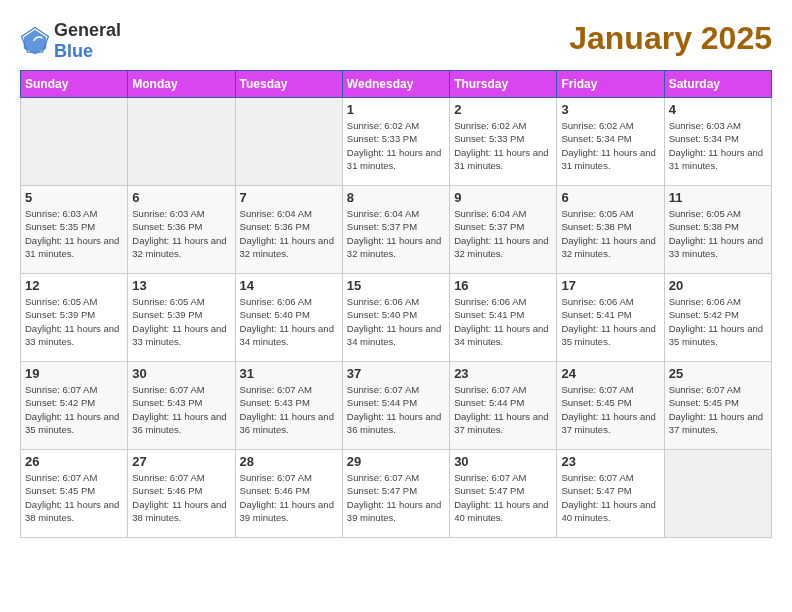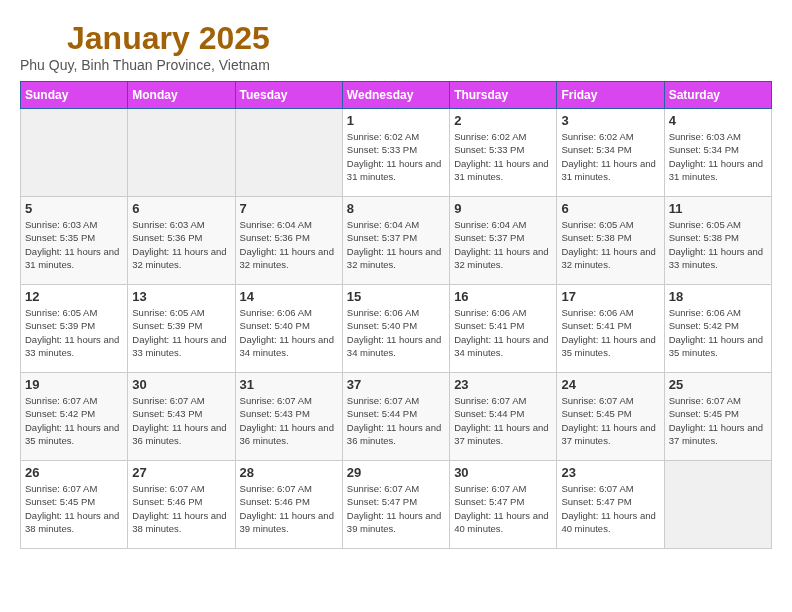--- a/index.html
+++ b/index.html
@@ -86,23 +86,37 @@
       line-height: 1.4;
     }
     td.empty {
       background: #f0f0f0;
     }
   </style>
 </head>
 <body>
 
 <div class="header">
+  <div class="logo">
+    <svg class="logo-icon" viewBox="0 0 40 40">
+      <polygon points="20,5 35,15 35,30 20,38 5,30 5,15" fill="#3a7bd5" opacity="0.8"></polygon>
+      <polygon points="20,2 38,14 30,35 10,35 2,14" fill="none" stroke="#3a7bd5" stroke-width="1.5"></polygon>
+      <path d="M18 20 Q22 12 30 16" fill="none" stroke="white" stroke-width="2"></path>
+    </svg>
+    <div>
+      <div style="display:flex; align-items:baseline; gap:0px;">
+        <span class="logo-text-general">General</span>
+      </div>
+      <div>
+        <span class="logo-text-blue">Blue</span>
+      </div>
+    </div>
+  </div>
   <div class="title-block">
     <div class="month-title">January 2025</div>
-    <div class="subtitle">Phu Quy, Binh Thuan Province, Vietnam</div>
   </div>
 </div>
 
 <table>
   <thead>
     <tr>
     <th>Sunday</th>
         <th>Monday</th>
         <th>Tuesday</th>
         <th>Wednesday</th>
@@ -182,21 +196,21 @@
         </td>
         <td>
           <span class="day-num">16</span>
           <div class="day-info">Sunrise: 6:06 AM<br>Sunset: 5:41 PM<br>Daylight: 11 hours and 34 minutes.</div>
         </td>
         <td>
           <span class="day-num">17</span>
           <div class="day-info">Sunrise: 6:06 AM<br>Sunset: 5:41 PM<br>Daylight: 11 hours and 35 minutes.</div>
         </td>
         <td>
-          <span class="day-num">18</span>
+          <span class="day-num">20</span>
           <div class="day-info">Sunrise: 6:06 AM<br>Sunset: 5:42 PM<br>Daylight: 11 hours and 35 minutes.</div>
         </td>
       </tr>
       <tr>
         <td>
           <span class="day-num">19</span>
           <div class="day-info">Sunrise: 6:07 AM<br>Sunset: 5:42 PM<br>Daylight: 11 hours and 35 minutes.</div>
         </td>
         <td>
           <span class="day-num">30</span>

